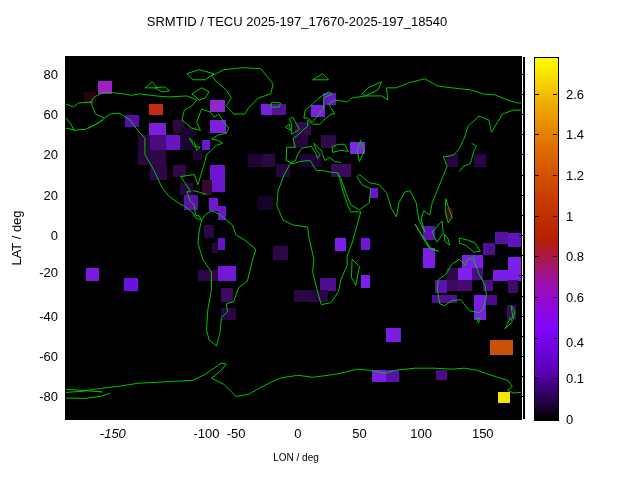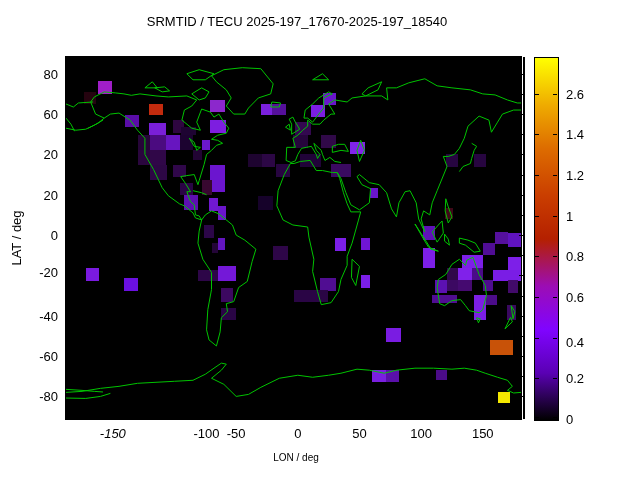--- a/index.html
+++ b/index.html
@@ -176,21 +176,21 @@
       <div class="ytick" style="top: 147.407px;">20</div>
       <div class="ytick" style="top: 187.742px;">20</div>
       <div class="ytick" style="top: 228.076px;">0</div>
       <div class="ytick" style="top: 265px;">-20</div>
       <div class="ytick" style="top: 308.744px; text-align: right;">-40</div>
       <div class="ytick" style="top: 349.079px;">-60</div>
       <div class="ytick" style="top: 389.413px;">-80</div>
     </div>
   <div id="cbticks">
       <div class="cbtick" style="top: 419px;">0</div>
-      <div class="cbtick" style="top: 378.326px;">0.2</div>
+      <div class="cbtick" style="top: 378.326px;">0.1</div>
       <div class="cbtick" style="top: 342px;">0.4</div>
       <div class="cbtick" style="top: 296.978px;">0.6</div>
       <div class="cbtick" style="top: 256.303px;">0.8</div>
       <div class="cbtick" style="top: 215.629px;">1</div>
       <div class="cbtick" style="top: 174.955px;">1.2</div>
       <div class="cbtick" style="top: 134.281px;">1.4</div>
       <div class="cbtick" style="top: 93.6067px;">2.6</div>
     </div>
   <div id="marks">
       <div class="tickmark" style="left: 535px; top: 417px; width: 4px; height: 1px;"></div>

